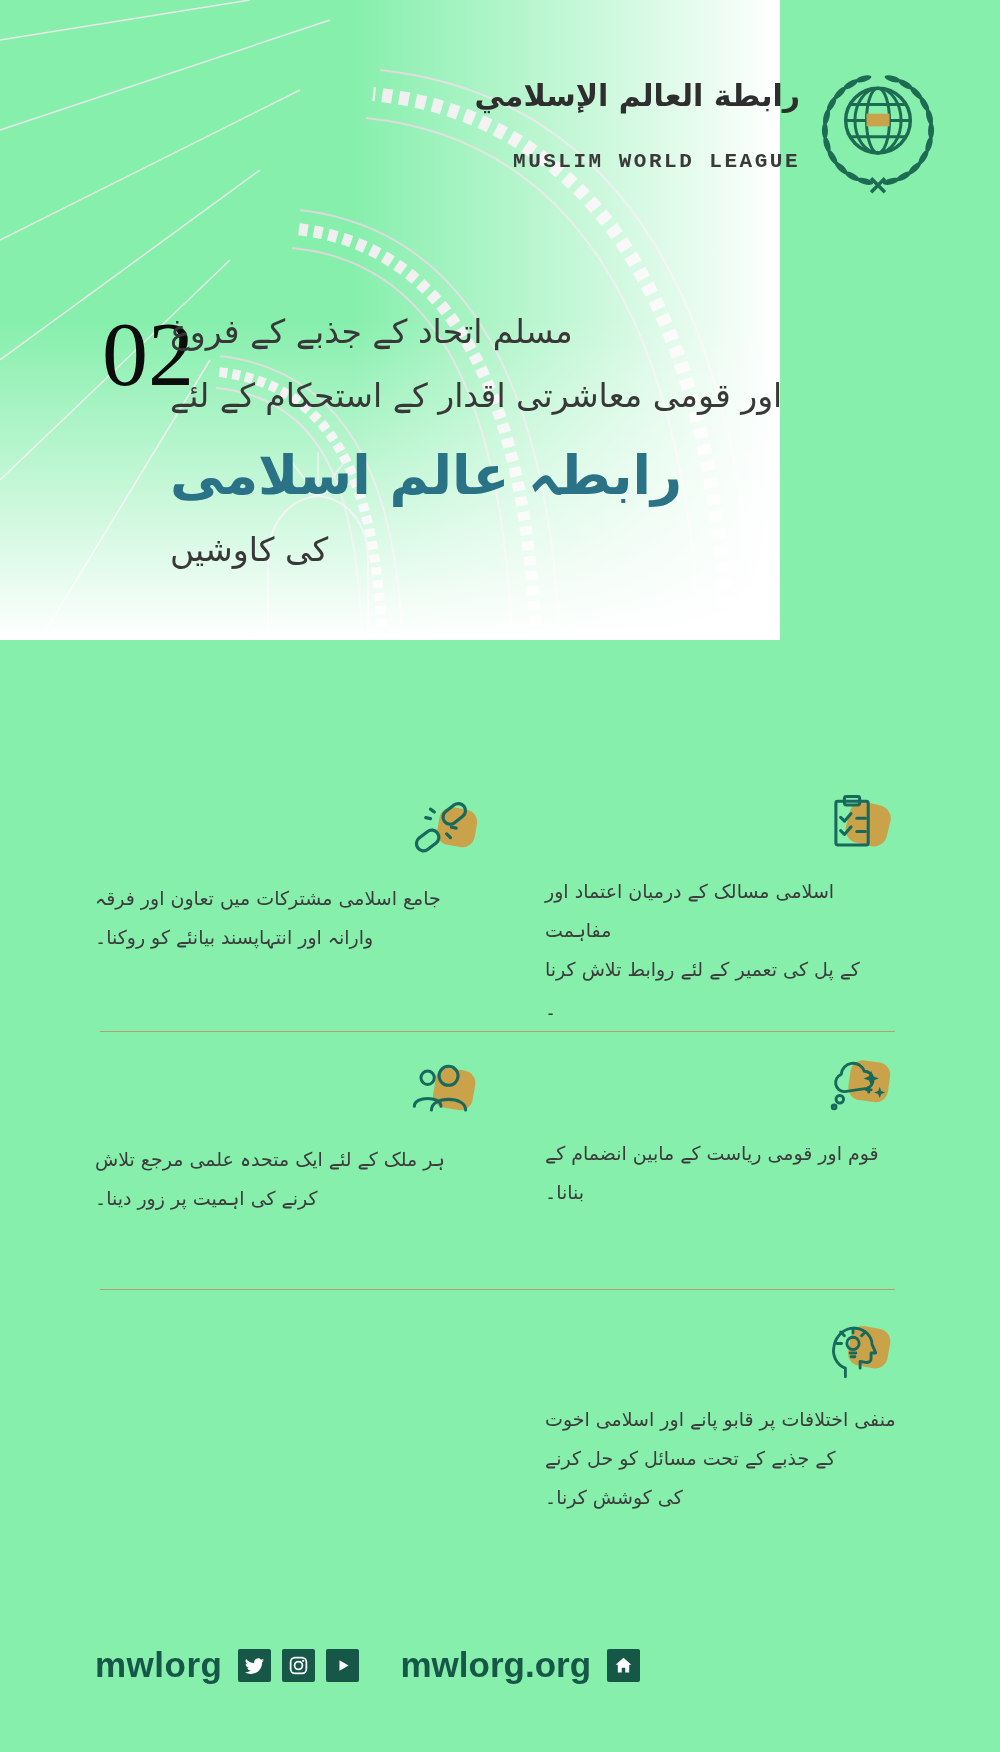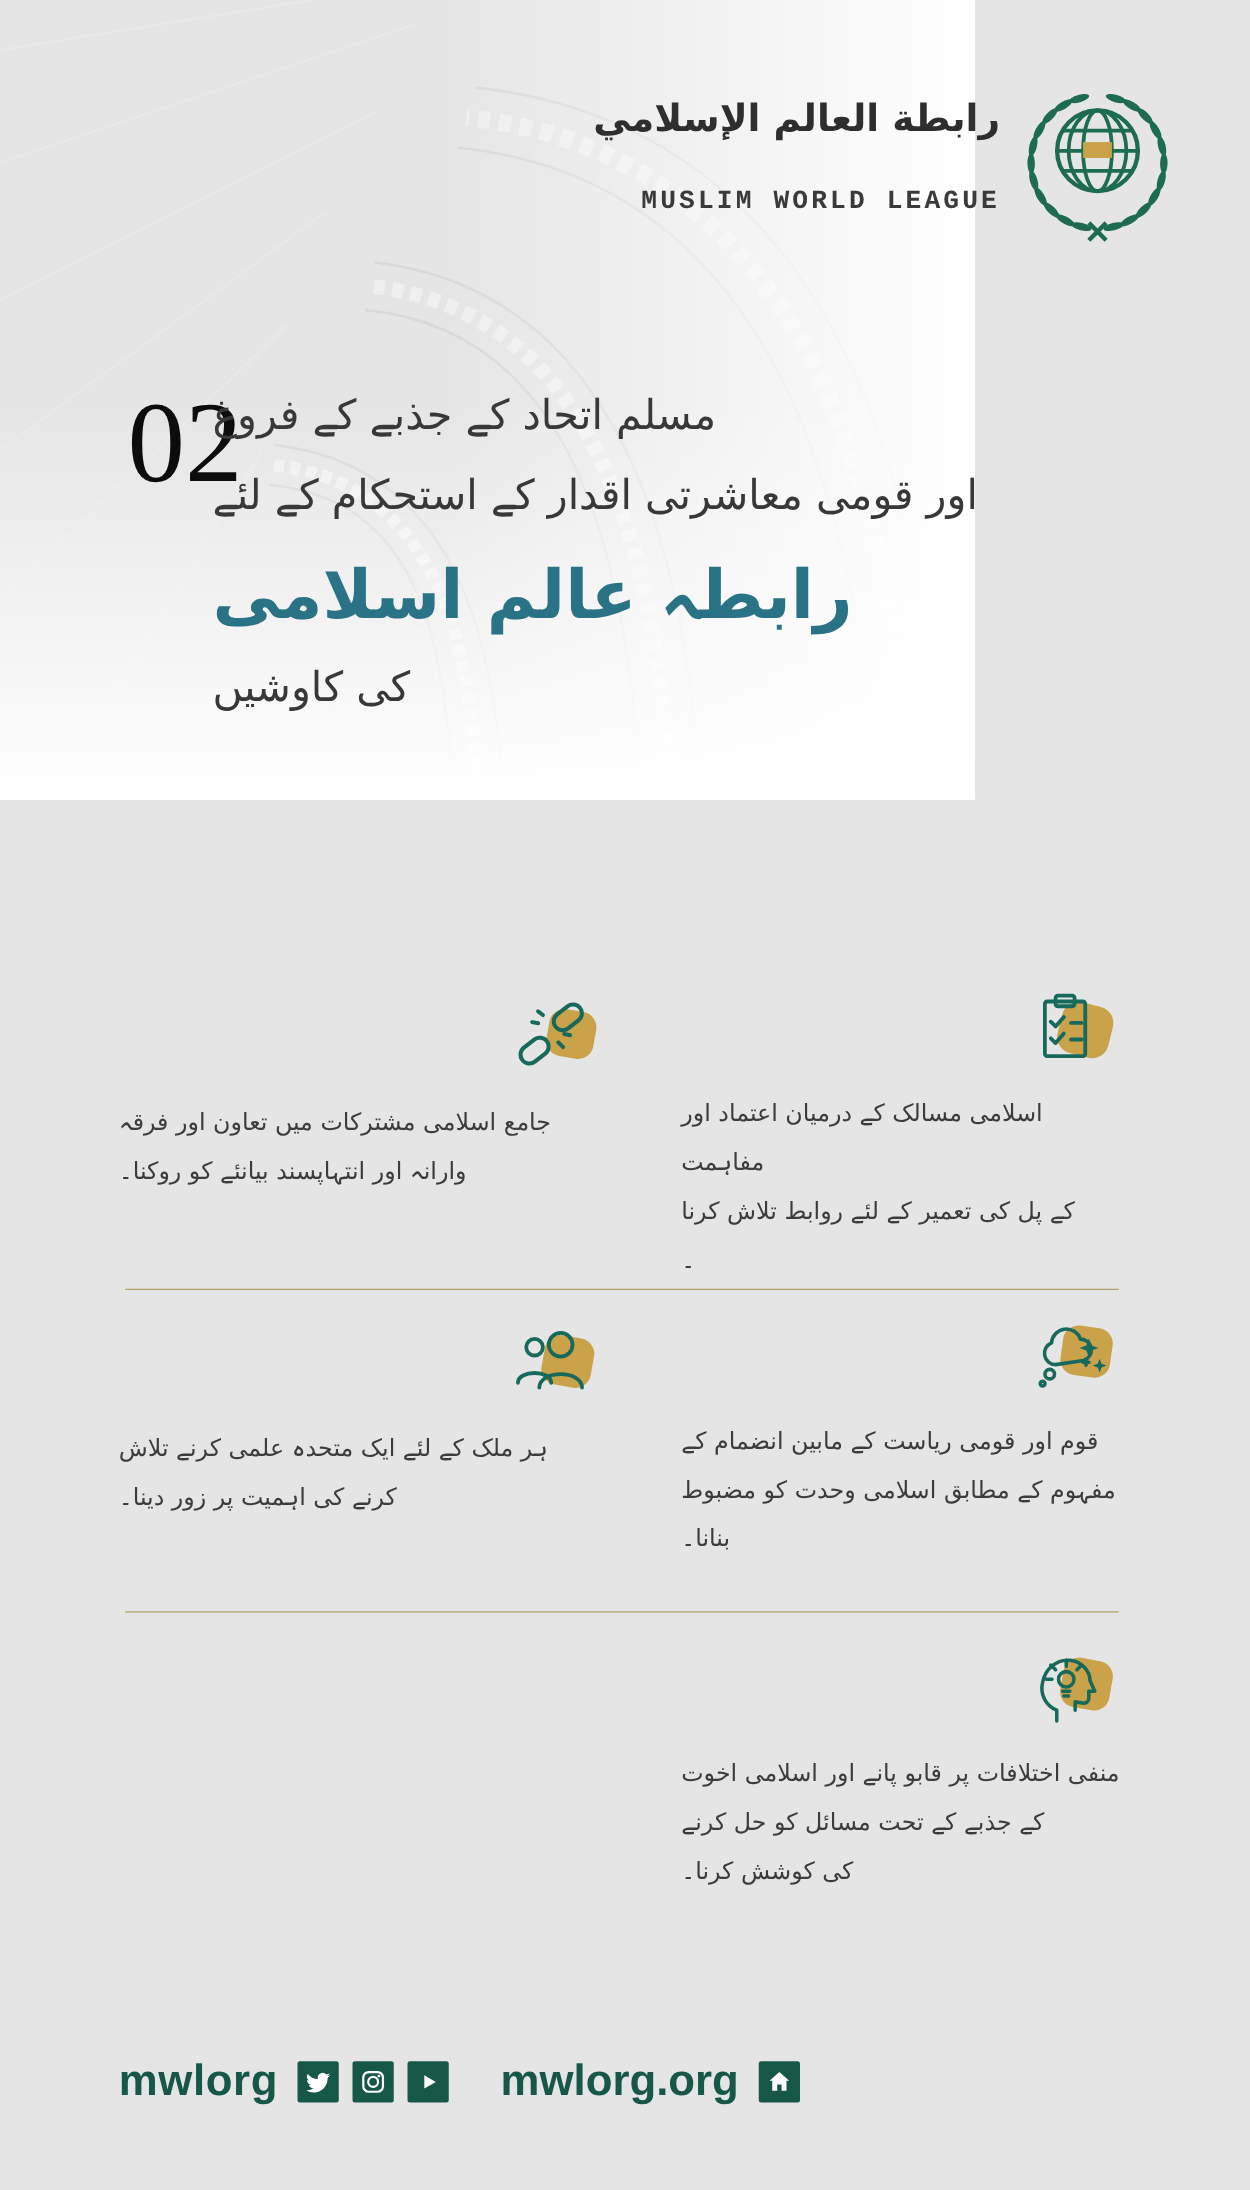--- a/index.html
+++ b/index.html
@@ -1,16 +1,16 @@
 <!DOCTYPE html>
 <html lang="ur"><head>
 <meta charset="utf-8">
 <style>
   html,body{margin:0;padding:0;background:#ffffff;}
-  #canvas{position:relative;width:1000px;height:1752px;margin:0 auto;background:#e5e5e5;overflow:hidden;font-family:"Liberation Sans",sans-serif;}
+  #canvas{position:relative;width:1000px;height:1752px;margin:0 auto;background:#86efac;overflow:hidden;font-family:"Liberation Sans",sans-serif;}
 
   
   .bg-art{position:absolute;left:0;top:0;pointer-events:none;}
 
   
   .brand-arabic{position:absolute;right:200px;top:78px;width:360px;direction:rtl;text-align:right;
     font-family:"DejaVu Sans",sans-serif;font-size:30px;font-weight:bold;color:#2e2e2e;line-height:1.2;}
   .brand-english{position:absolute;right:200px;top:150px;font-family:Liberation Mono, monospace;
     font-size:21px;font-weight:bold;letter-spacing:2.5px;color:#3a3a3a;}
   .emblem{position:absolute;right:52px;top:56px;width:140px;height:150px;}
@@ -208,21 +208,21 @@
           <g stroke="#17695c" stroke-width="3.2" fill="none" stroke-linecap="round">
             <circle cx="27" cy="25" r="7"></circle>
             <path d="M13 55 C13 44 41 44 41 55"></path>
             <circle cx="49" cy="23" r="10"></circle>
             <path d="M31 59 C31 44 67 44 67 59"></path>
           </g>
         </svg>
       </span>
     </div>
     <div class="card-text">
-      <div>ہر  ملک  کے  لئے ایک  متحدہ علمی  کرنے  تلاش</div>
+      <div>ہر  ملک  کے  لئے ایک  متحدہ علمی  مرجع  تلاش</div>
       <div>کرنے کی اہمیت پر  زور  دینا۔</div>
     </div>
   </section>
 
   <section class="card pos-thought">
     <div class="icon-row">
       <span class="card-icon">
         <svg viewBox="0 0 80 80">
           <rect x="34" y="14" width="42" height="42" rx="13" transform="rotate(8 55 35)" fill="#c9a24a"></rect>
           <g stroke="#17695c" stroke-width="3" fill="none" stroke-linecap="round" stroke-linejoin="round">
@@ -233,21 +233,20 @@
           </g>
           <g fill="#17695c">
             <path d="M57 24 l2.2 5.8 5.8 2.2 -5.8 2.2 -2.2 5.8 -2.2 -5.8 -5.8 -2.2 5.8 -2.2 z"></path>
             <path d="M66 41 l1.6 4.2 4.2 1.6 -4.2 1.6 -1.6 4.2 -1.6 -4.2 -4.2 -1.6 4.2 -1.6 z"></path>
           </g>
         </svg>
       </span>
     </div>
     <div class="card-text">
       <div>قوم اور  قومی  ریاست  کے  مابین انضمام کے</div>
-      <div>مفہوم  کے  مطابق اسلامی وحدت کو مضبوط</div>
       <div>بنانا۔</div>
     </div>
   </section>
 
   <div class="divider divider-2"></div>
 
   <section class="card pos-head">
     <div class="icon-row">
       <span class="card-icon">
         <svg viewBox="0 0 80 80">

